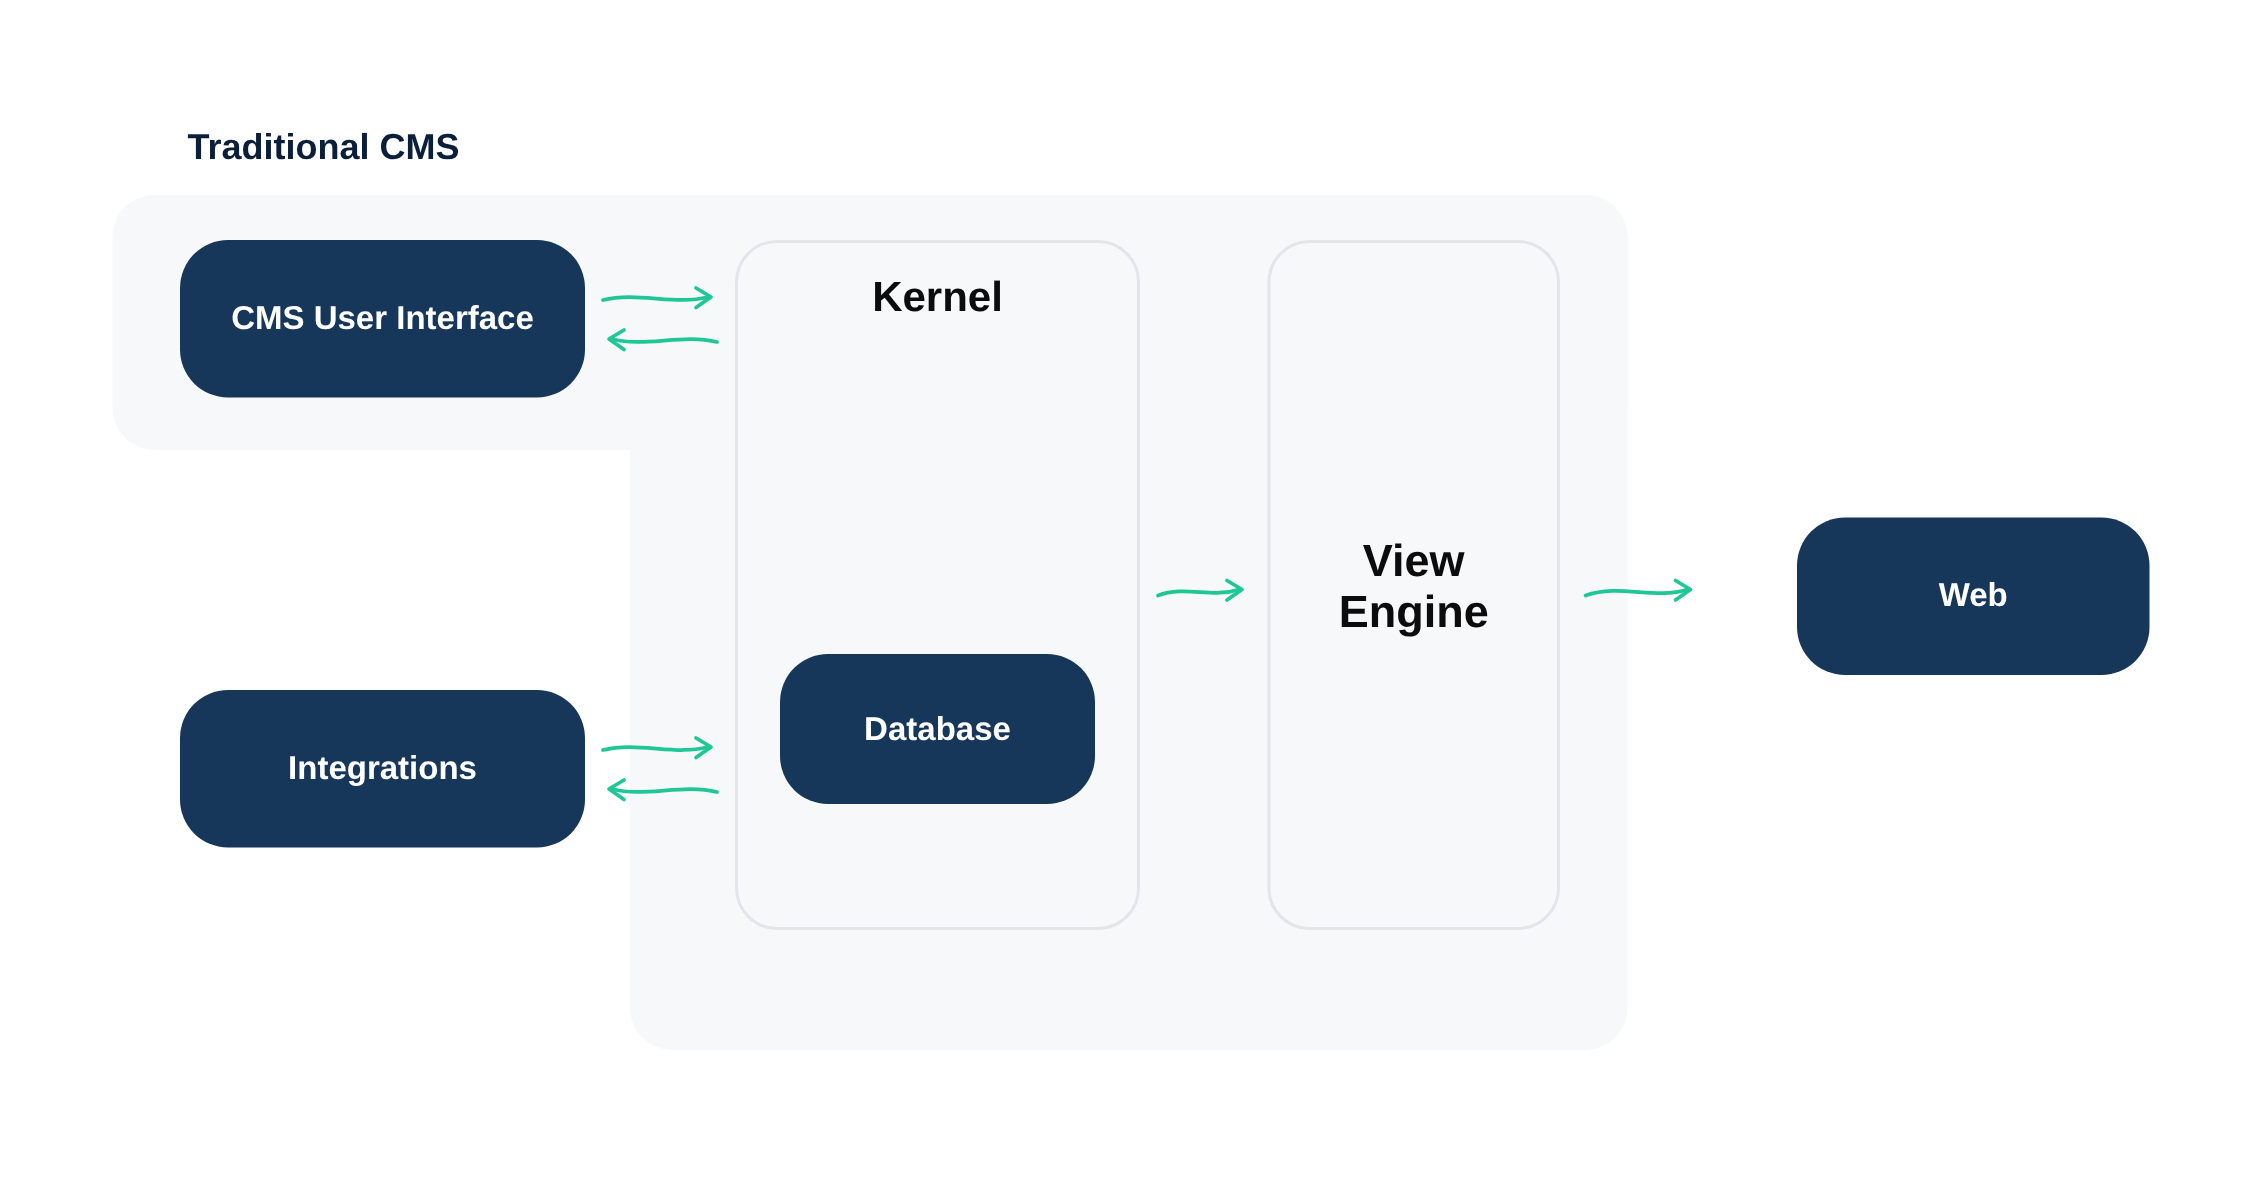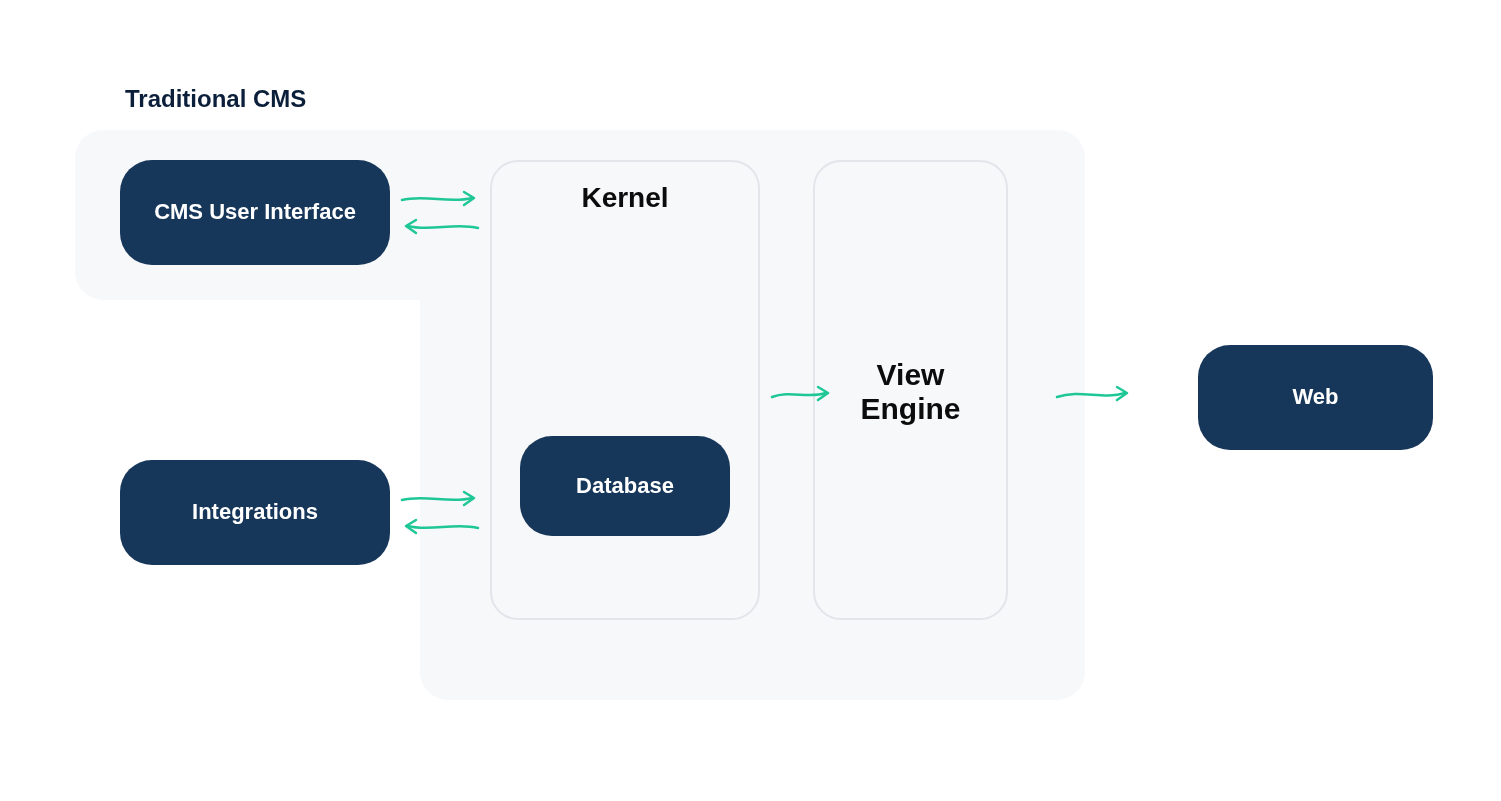--- a/index.html
+++ b/index.html
@@ -83,21 +83,21 @@
   <div class="container-bg" style="left:420px; top:260px; width:60px; height:60px; border-radius:0;"></div>
 
   <div class="box-outline" style="left:490px; top:160px; width:270px; height:460px;">
     <div class="heading">Kernel</div>
   </div>
 
   <div class="pill" style="left:520px; top:436px; width:210px; height:100px;">
     <span>Database</span>
   </div>
 
-  <div class="box-outline" style="left:813px; top:160px; width:195px; height:460px; justify-content:center; padding-top:4px;">
+  <div class="box-outline" style="left:845px; top:160px; width:195px; height:460px; justify-content:center; padding-top:4px;">
     <div class="heading" style="font-size:30px;">View</div>
     <div class="heading" style="font-size:30px;">Engine</div>
   </div>
 
   <div class="pill" style="left:120px; top:160px; width:270px; height:105px;">
     <span>CMS User Interface</span>
   </div>
 
   <div class="pill" style="left:120px; top:460px; width:270px; height:105px; flex-direction:row;">
     <span>Integrations</span>

